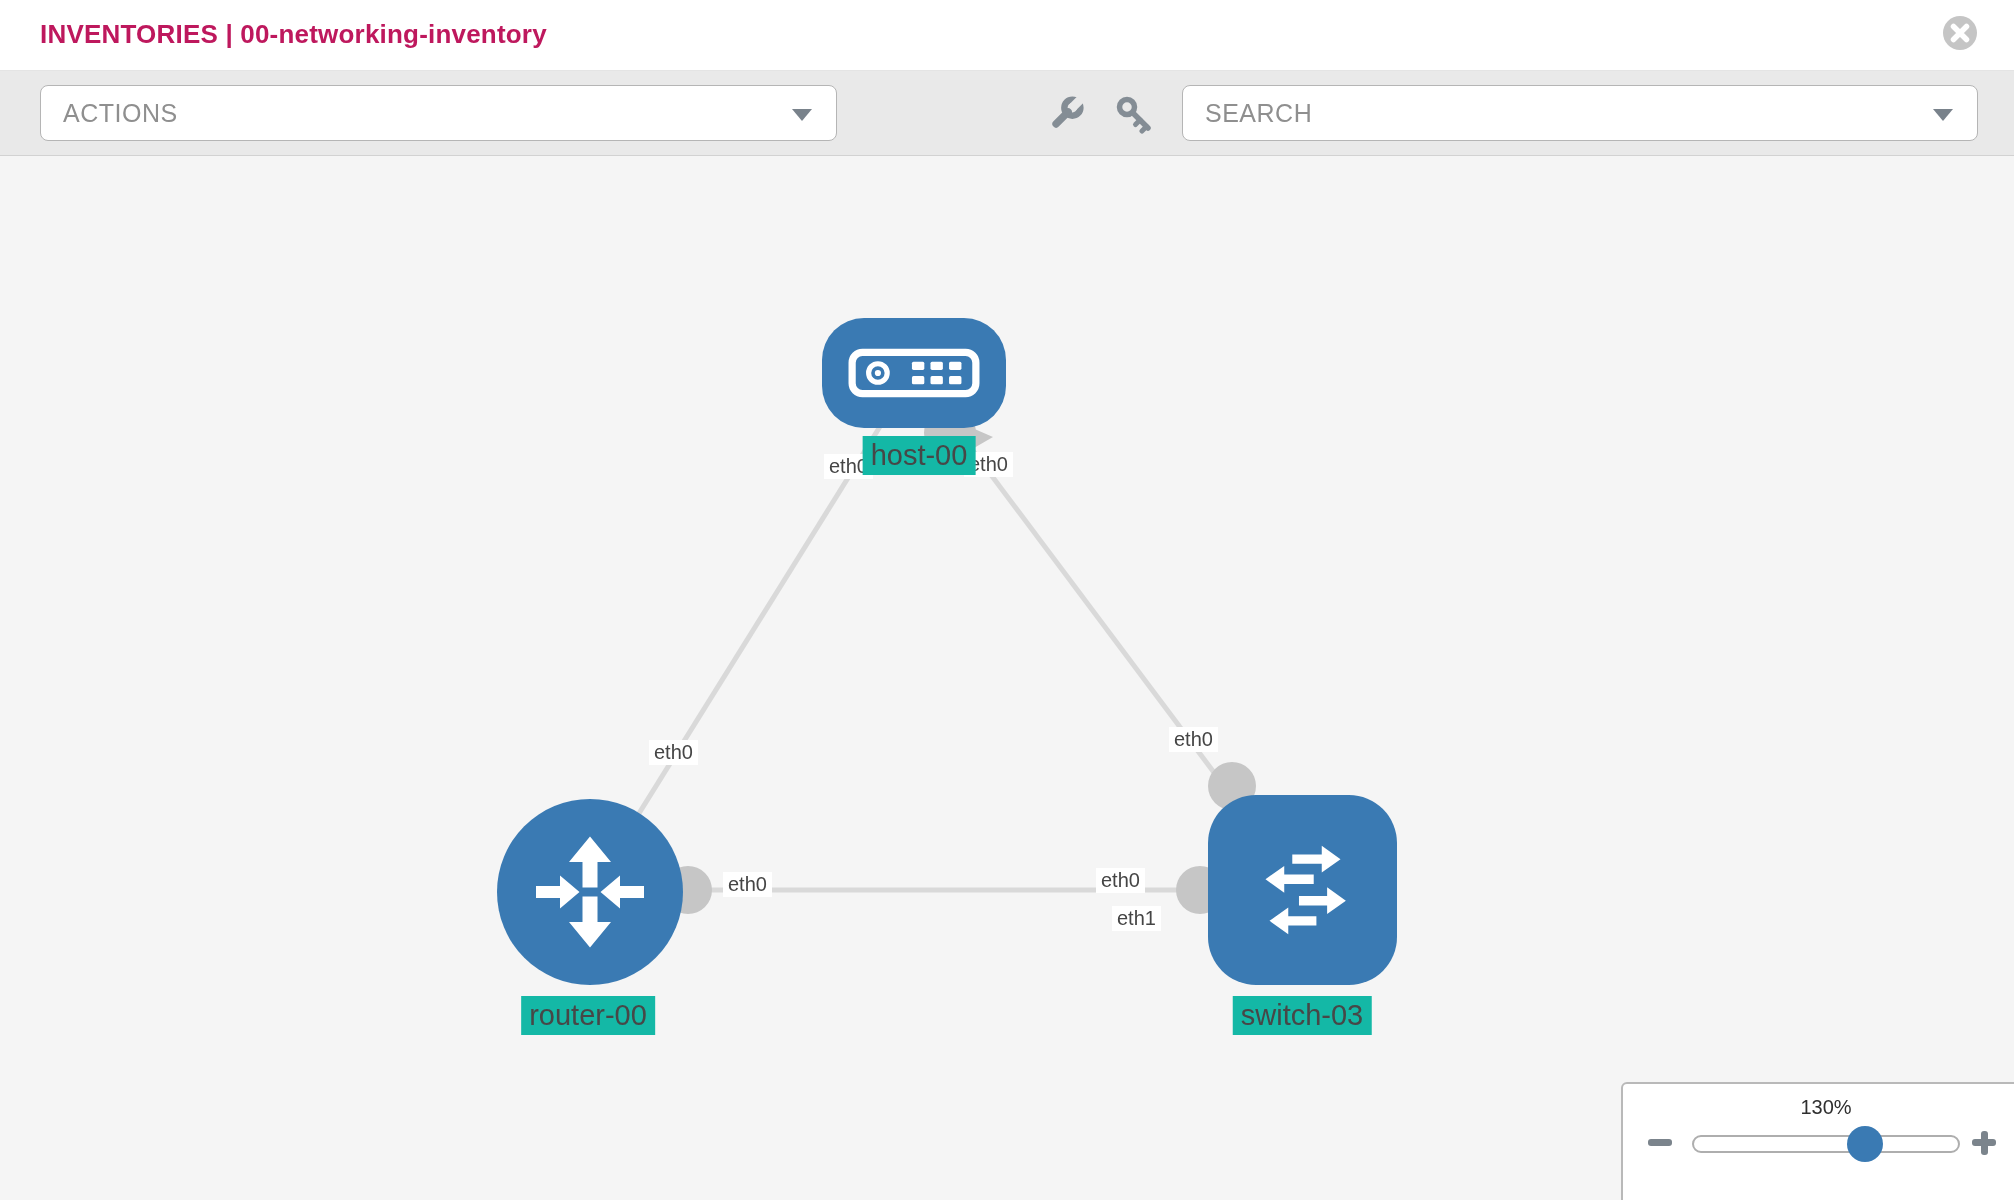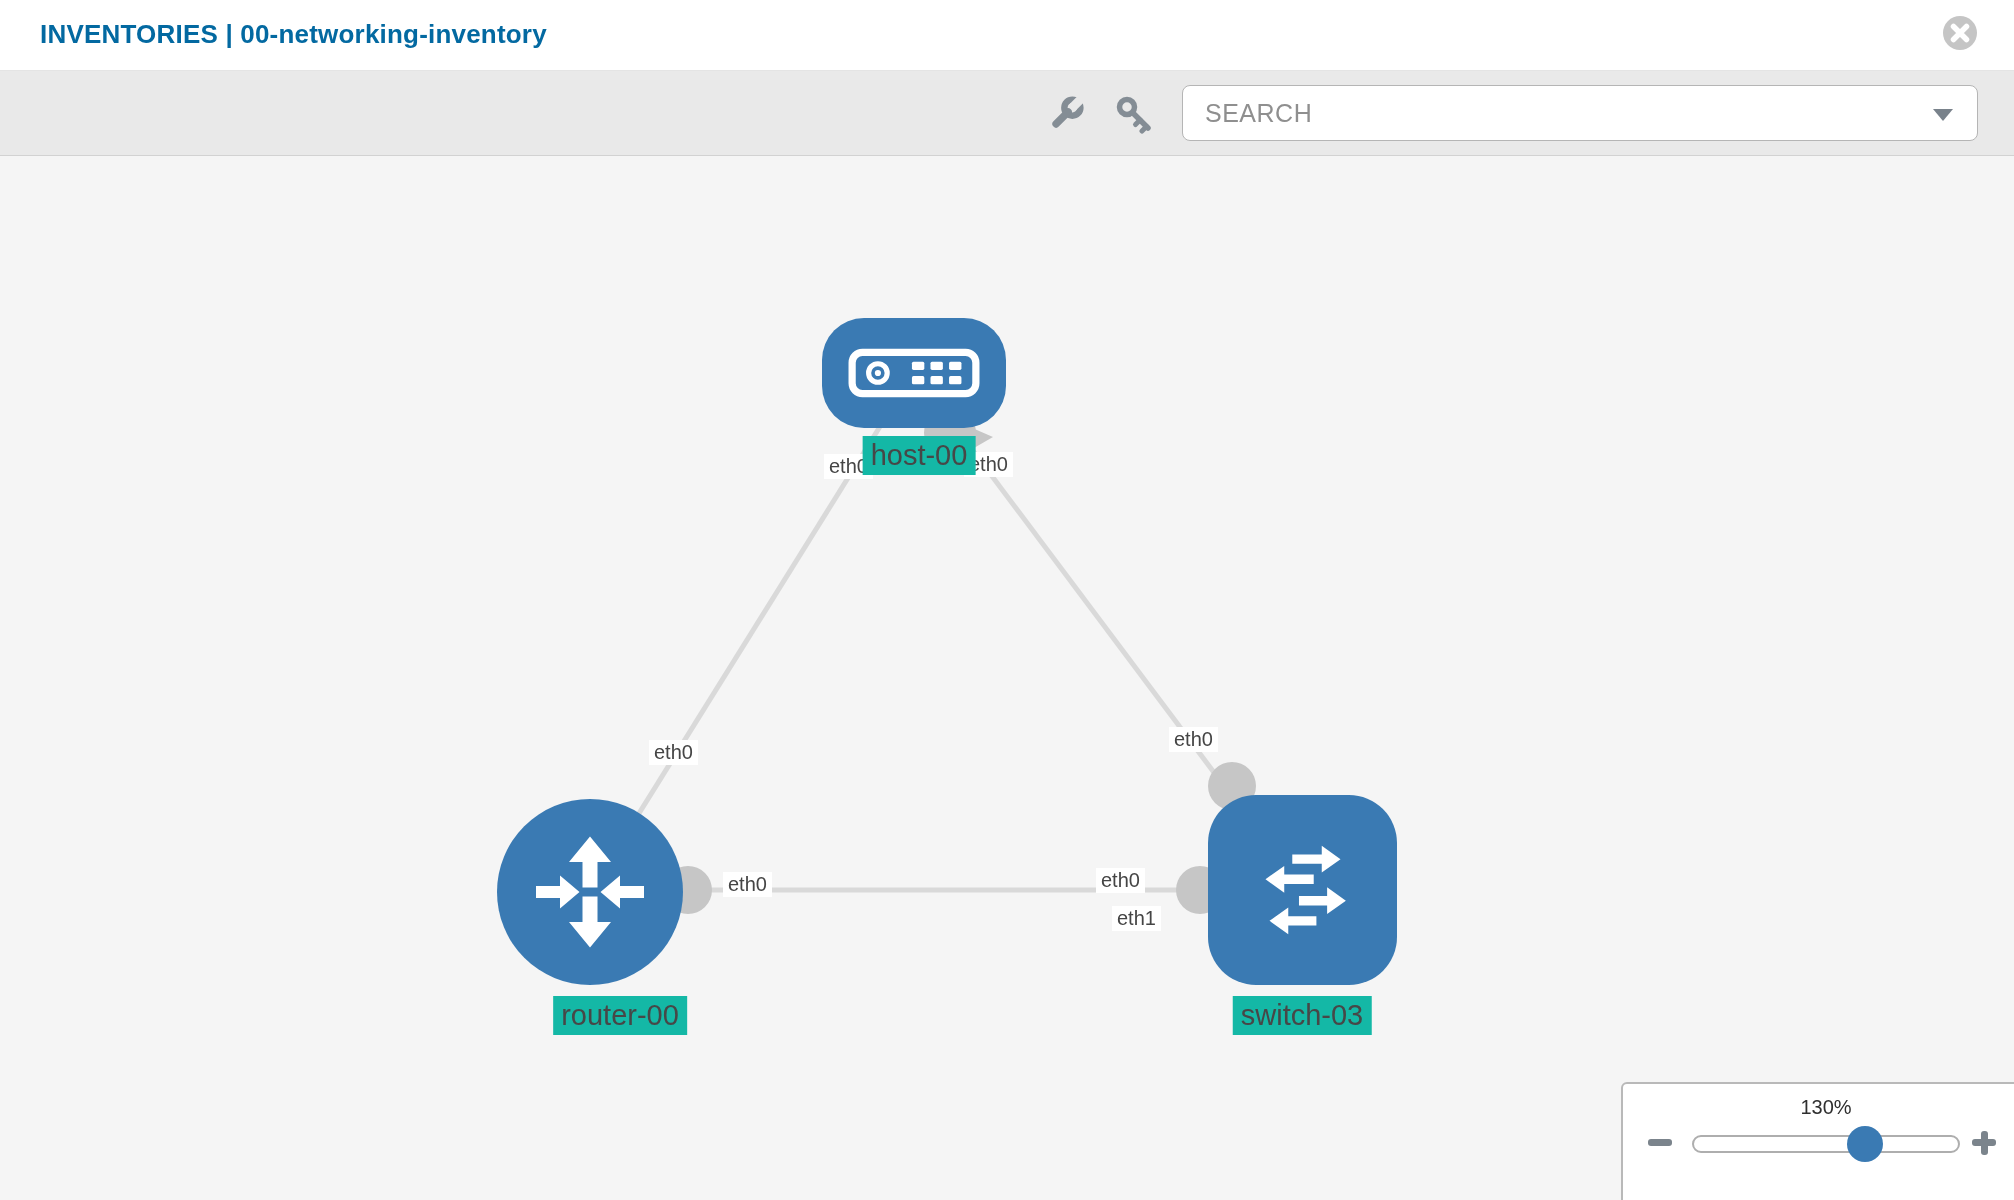--- a/index.html
+++ b/index.html
@@ -3,21 +3,21 @@
 <meta charset="utf-8">
 <style>
   html,body{margin:0;padding:0;}
   body{
     width:2014px;height:1200px;position:relative;overflow:hidden;
     font-family:"Liberation Sans",sans-serif;background:#ffffff;
     -webkit-font-smoothing:antialiased;
   }
   
   .header{position:absolute;top:0;left:0;width:2014px;height:70px;background:#ffffff;border-bottom:1px solid #e4e4e4;}
-  .page-title{position:absolute;left:40px;top:19px;font-size:26px;font-weight:bold;color:#0369a1;letter-spacing:.2px;}
+  .page-title{position:absolute;left:40px;top:19px;font-size:26px;font-weight:bold;color:#be185d;letter-spacing:.2px;}
   .close-btn{position:absolute;left:1941px;top:14px;width:38px;height:38px;cursor:pointer;border:0;background:transparent;padding:0;}
   
   .toolbar{position:absolute;top:71px;left:0;width:2014px;height:84px;background:#e9e9e9;border-bottom:1px solid #d2d2d2;}
   .select-box{
     position:absolute;top:14px;height:56px;background:#ffffff;border:1px solid #b5b5b5;border-radius:8px;
     box-sizing:border-box;cursor:pointer;
   }
   .select-box .select-text{
     position:absolute;left:22px;top:0;line-height:54px;font-size:25px;color:#8f8f8f;letter-spacing:.5px;
   }
@@ -74,20 +74,24 @@
   <div class="page-title">INVENTORIES | 00-networking-inventory</div>
   <button class="close-btn">
     <svg width="38" height="38" viewBox="0 0 38 38">
       <circle cx="19" cy="19" r="17" fill="#c5c5c5"></circle>
       <path d="M12.5 12.5 L25.5 25.5 M25.5 12.5 L12.5 25.5" stroke="#ffffff" stroke-width="5.5" stroke-linecap="round"></path>
     </svg>
   </button>
 </div>
 
 <div class="toolbar">
+  <div class="select-box actions-box">
+    <span class="select-text">ACTIONS</span>
+    <span class="caret"></span>
+  </div>
 
   <button class="tool-icon-btn wrench-btn">
     <svg width="40" height="40" viewBox="0 0 40 40">
       <g transform="rotate(45 20 20)">
         <circle cx="20" cy="11" r="8" fill="none" stroke="#848d95" stroke-width="6.5"></circle>
         <rect x="15.5" y="-1" width="9" height="11" fill="#e9e9e9"></rect>
         <line x1="20" y1="17" x2="20" y2="34" stroke="#848d95" stroke-width="7.5" stroke-linecap="round"></line>
       </g>
     </svg>
   </button>
@@ -148,21 +152,21 @@
   <div class="node node-switch">
     <svg width="134" height="134" viewBox="0 0 100 100">
       <polygon points="78,27 64,17 64,23.5 42,23.5 42,30.5 64,30.5 64,37" fill="#ffffff"></polygon>
       <polygon points="22,42 36,32 36,38.5 58,38.5 58,45.5 36,45.5 36,52" fill="#ffffff"></polygon>
       <polygon points="82,58 68,48 68,54.5 47,54.5 47,61.5 68,61.5 68,68" fill="#ffffff"></polygon>
       <polygon points="25,73 39,63 39,69.5 60,69.5 60,76.5 39,76.5 39,83" fill="#ffffff"></polygon>
     </svg>
   </div>
 
   <div class="node-label" style="left:919px;top:280px;">host-00</div>
-  <div class="node-label" style="left:620px;top:840px;">router-00</div>
+  <div class="node-label" style="left:588px;top:840px;">router-00</div>
   <div class="node-label" style="left:1302px;top:840px;">switch-03</div>
 
   <div class="iface" style="left:649px;top:584px;">eth0</div>
   <div class="iface" style="left:824px;top:298px;">eth0</div>
   <div class="iface" style="left:964px;top:296px;">eth0</div>
   <div class="iface" style="left:1169px;top:571px;">eth0</div>
   <div class="iface" style="left:723px;top:716px;">eth0</div>
   <div class="iface" style="left:1096px;top:712px;">eth0</div>
   <div class="iface over" style="left:1112px;top:712px;margin-top:38px;">eth1</div>
 

